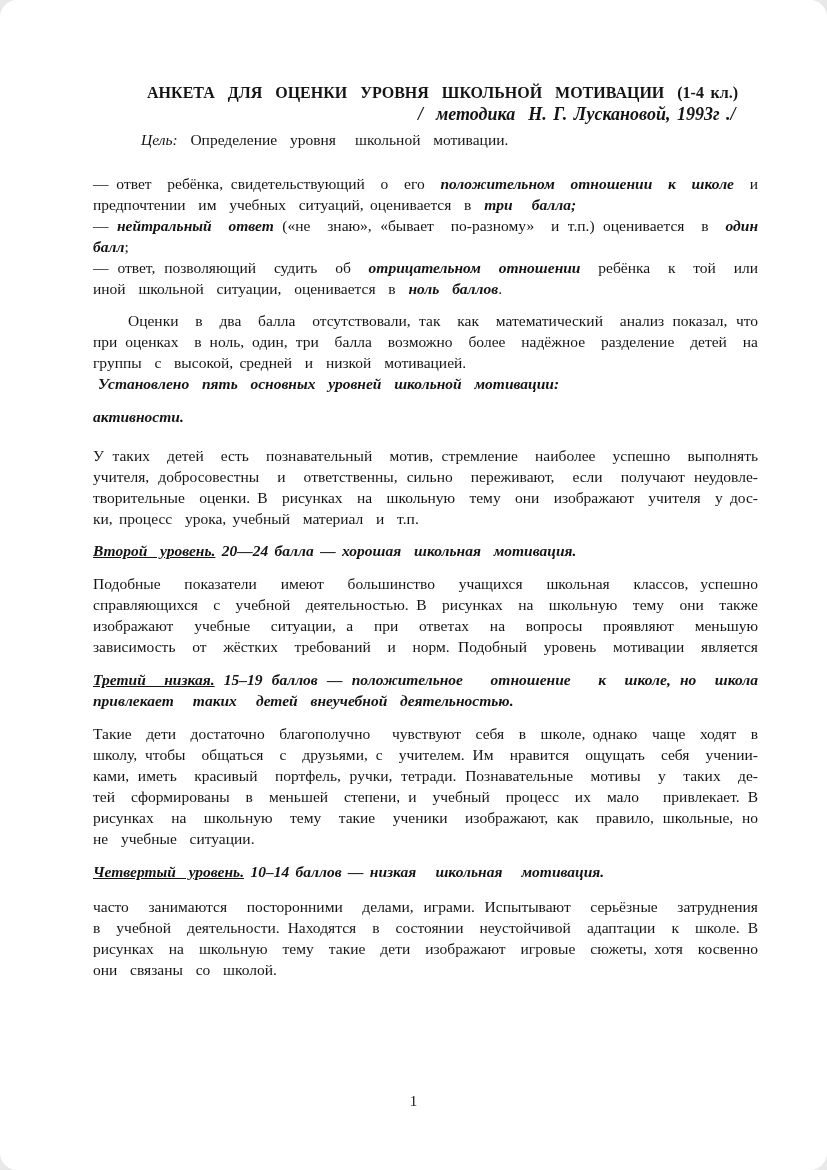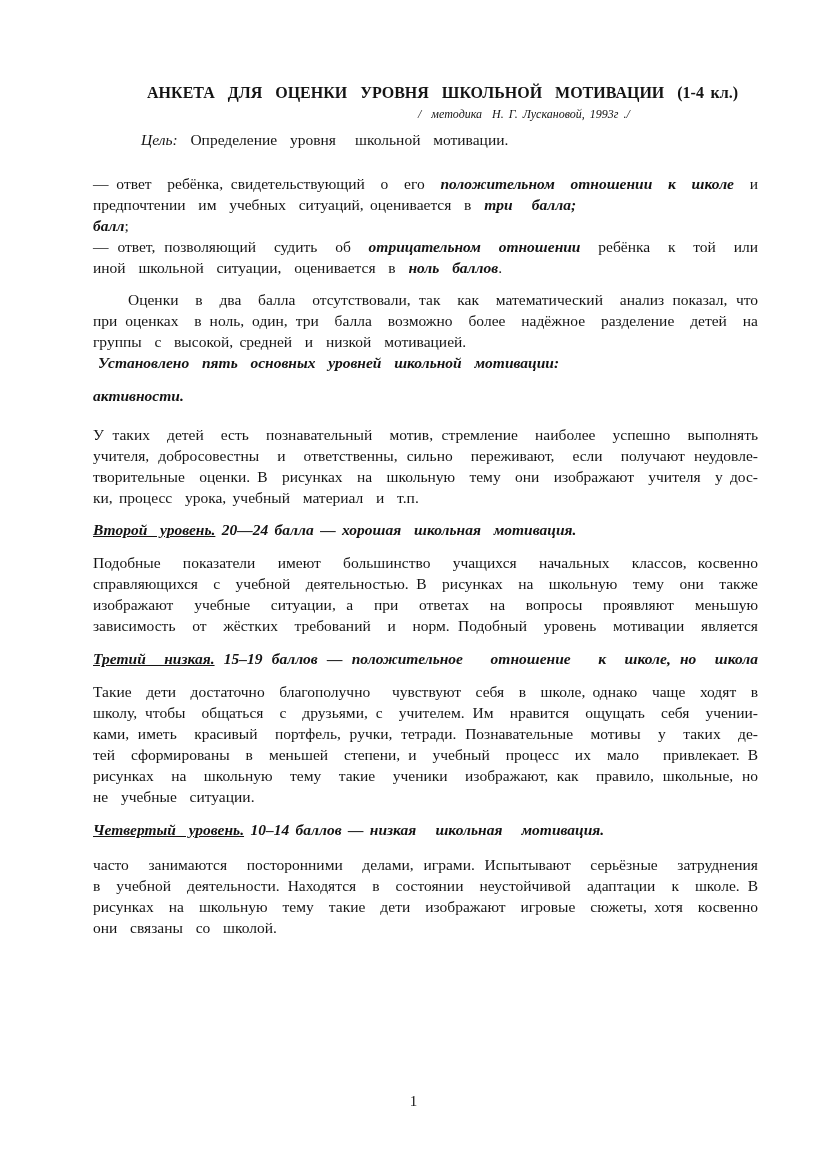--- a/index.html
+++ b/index.html
@@ -6,20 +6,21 @@
   .page {
     position: relative;
     width: 827px;
     height: 1170px;
     margin: 0 auto;
     background: #ffffff;
     color: #141414;
     font-family: "Liberation Serif", "DejaVu Serif", serif;
     font-size: 15.5px;
     overflow: hidden;
+    border-radius: 17px;
   }
   .content {
     position: absolute;
     left: 93px;
     top: 82px;
     width: 665px;
   }
   .block { margin: 0; }
   .line {
     line-height: 21px;
@@ -36,21 +37,21 @@
   }
   .run.b { font-weight: bold; }
   .run.i { font-style: italic; }
   .run.u { text-decoration: underline; text-align: center; }
   .title .line {
     font-size: 16px;
     word-spacing: 2.5px;
     padding-left: 34px;
     text-align: center;
   }
-  .attrib .line { font-size: 12px; word-spacing: 2px; }
+  .attrib .line { font-size: 18px; word-spacing: 2px; font-weight: bold; }
   .pagenum {
     position: absolute;
     top: 1093px;
     left: 0;
     width: 100%;
     text-align: center;
     font-size: 15px;
   }
 </style>
 </head>
@@ -63,20 +64,21 @@
       </div>
       <div class="block attrib" style="margin-top: 1px;">
         <div class="line last" style="padding-left: 325px;"><span class="run i">/  методика  Н. Г. Лускановой, 1993г ./</span></div>
       </div>
       <div class="block" style="margin-top: 4px;">
         <div class="line last" style="padding-left: 48px;"><span class="run i">Цель:</span><span class="run">  Определение  уровня   школьной  мотивации.</span></div>
       </div>
       <div class="block" style="margin-top: 23px;">
         <div class="line fill"><span class="run">— ответ  ребёнка, свидетельствующий  о  его  </span><span class="run b i">положительном  отношении  к  школе</span><span class="run">  и</span></div>
         <div class="line last"><span class="run">предпочтении  им  учебных  ситуаций, оценивается  в  </span><span class="run b i">три   балла;</span></div>
+        <div class="line fill"><span class="run">— </span><span class="run b i">нейтральный  ответ</span><span class="run"> («не  знаю», «бывает  по-разному»  и т.п.) оценивается  в  </span><span class="run b i">один</span></div>
         <div class="line last"><span class="run b i">балл</span><span class="run">;</span></div>
         <div class="line fill"><span class="run">— ответ, позволяющий  судить  об  </span><span class="run b i">отрицательном  отношении</span><span class="run">  ребёнка  к  той  или</span></div>
         <div class="line last"><span class="run">иной  школьной  ситуации,  оценивается  в  </span><span class="run b i">ноль  баллов</span><span class="run">.</span></div>
       </div>
       <div class="block" style="margin-top: 11px;">
         <div class="line fill" style="padding-left: 35px;"><span class="run">Оценки  в  два  балла  отсутствовали, так  как  математический  анализ показал, что</span></div>
         <div class="line fill"><span class="run">при оценках  в ноль, один, три  балла  возможно  более  надёжное  разделение  детей  на</span></div>
         <div class="line last"><span class="run">группы  с  высокой, средней  и  низкой  мотивацией.</span></div>
       </div>
       <div class="block">
@@ -88,27 +90,28 @@
       <div class="block" style="margin-top: 18px;">
         <div class="line fill"><span class="run">У таких  детей  есть  познавательный  мотив, стремление  наиболее  успешно  выполнять</span></div>
         <div class="line fill"><span class="run">учителя, добросовестны  и  ответственны, сильно  переживают,  если  получают неудовле-</span></div>
         <div class="line fill"><span class="run">творительные  оценки. В  рисунках  на  школьную  тему  они  изображают  учителя  у дос-</span></div>
         <div class="line last"><span class="run">ки, процесс  урока, учебный  материал  и  т.п.</span></div>
       </div>
       <div class="block" style="margin-top: 11px;">
         <div class="line last"><span class="run b i u">Второй  уровень.</span><span class="run b i"> 20—24 балла — хорошая  школьная  мотивация.</span></div>
       </div>
       <div class="block" style="margin-top: 12px;">
-        <div class="line fill"><span class="run">Подобные  показатели  имеют  большинство  учащихся  начальных  классов, косвенно</span></div>
+        <div class="line fill"><span class="run">Подобные  показатели  имеют  большинство  учащихся  школьная  классов, успешно</span></div>
         <div class="line fill"><span class="run">справляющихся  с  учебной  деятельностью. В  рисунках  на  школьную  тему  они  также</span></div>
         <div class="line fill"><span class="run">изображают  учебные  ситуации, а  при  ответах  на  вопросы  проявляют  меньшую</span></div>
         <div class="line fill"><span class="run">зависимость  от  жёстких  требований  и  норм. Подобный  уровень  мотивации  является</span></div>
       </div>
       <div class="block" style="margin-top: 12px;">
         <div class="line fill"><span class="run b i u">Третий  низкая.</span><span class="run b i"> 15–19 баллов — положительное   отношение   к  школе, но  школа</span></div>
+        <div class="line last"><span class="run b i">привлекает   таких   детей  внеучебной  деятельностью.</span></div>
       </div>
       <div class="block" style="margin-top: 12px;">
         <div class="line fill"><span class="run">Такие  дети  достаточно  благополучно   чувствуют  себя  в  школе, однако  чаще  ходят  в</span></div>
         <div class="line fill"><span class="run">школу, чтобы  общаться  с  друзьями, с  учителем. Им  нравится  ощущать  себя  учении-</span></div>
         <div class="line fill"><span class="run">ками, иметь  красивый  портфель, ручки, тетради. Познавательные  мотивы  у  таких  де-</span></div>
         <div class="line fill"><span class="run">тей  сформированы  в  меньшей  степени, и  учебный  процесс  их  мало   привлекает. В</span></div>
         <div class="line fill"><span class="run">рисунках  на  школьную  тему  такие  ученики  изображают, как  правило, школьные, но</span></div>
         <div class="line last"><span class="run">не  учебные  ситуации.</span></div>
       </div>
       <div class="block" style="margin-top: 12px;">

